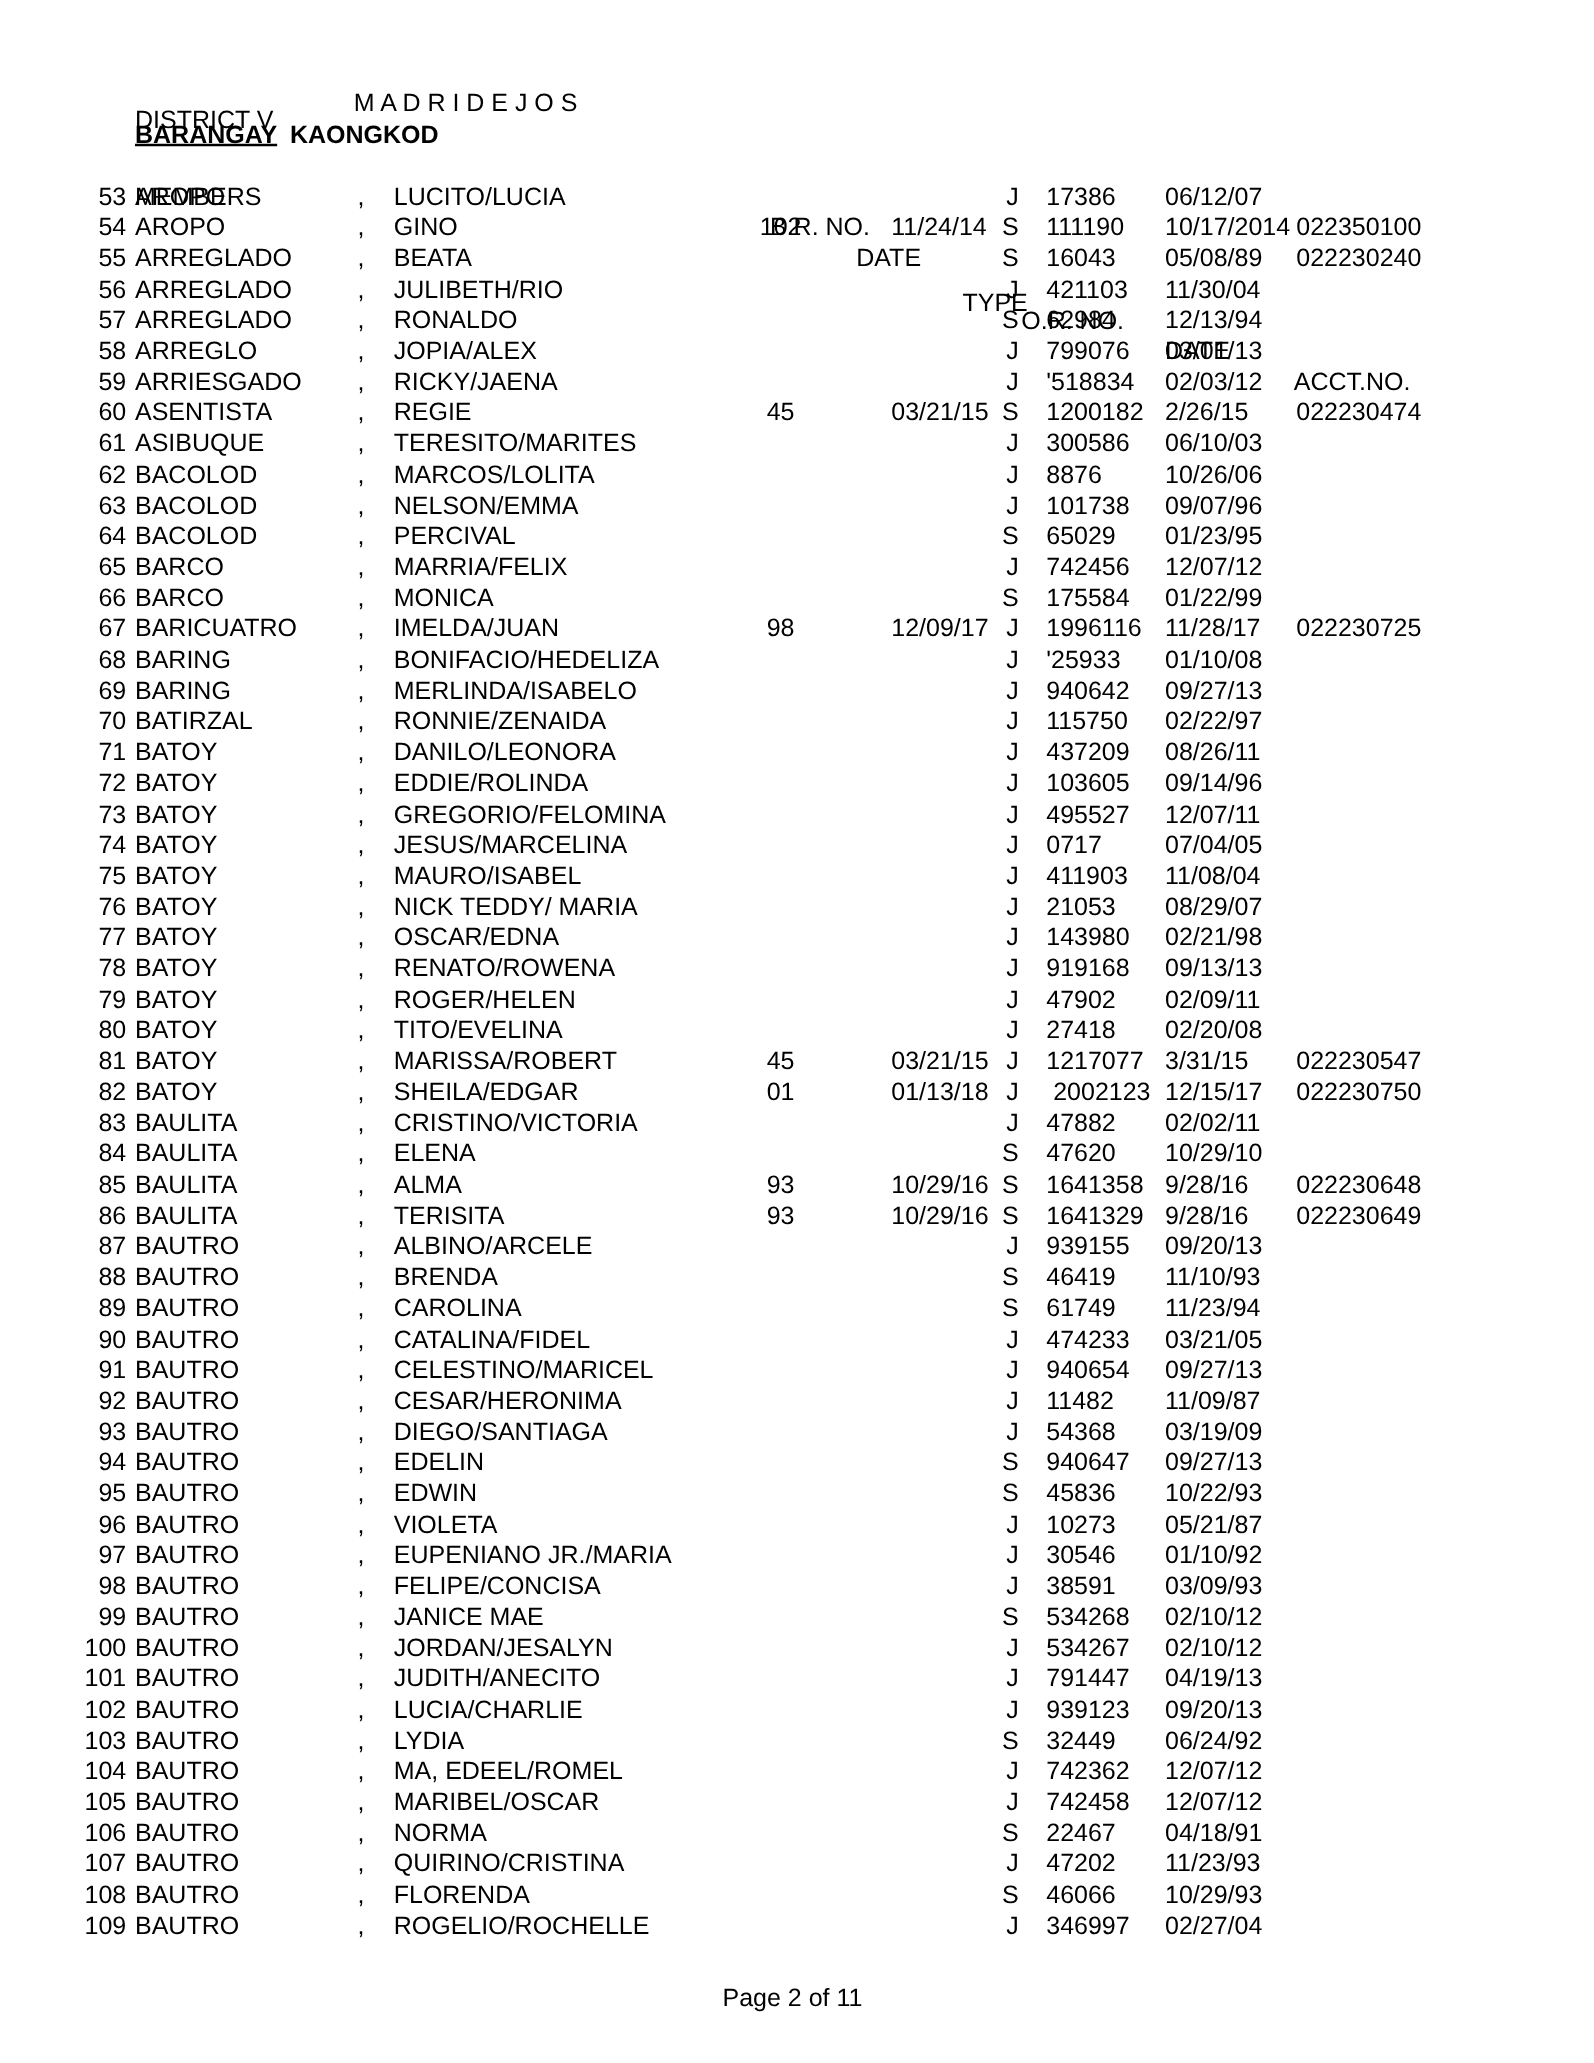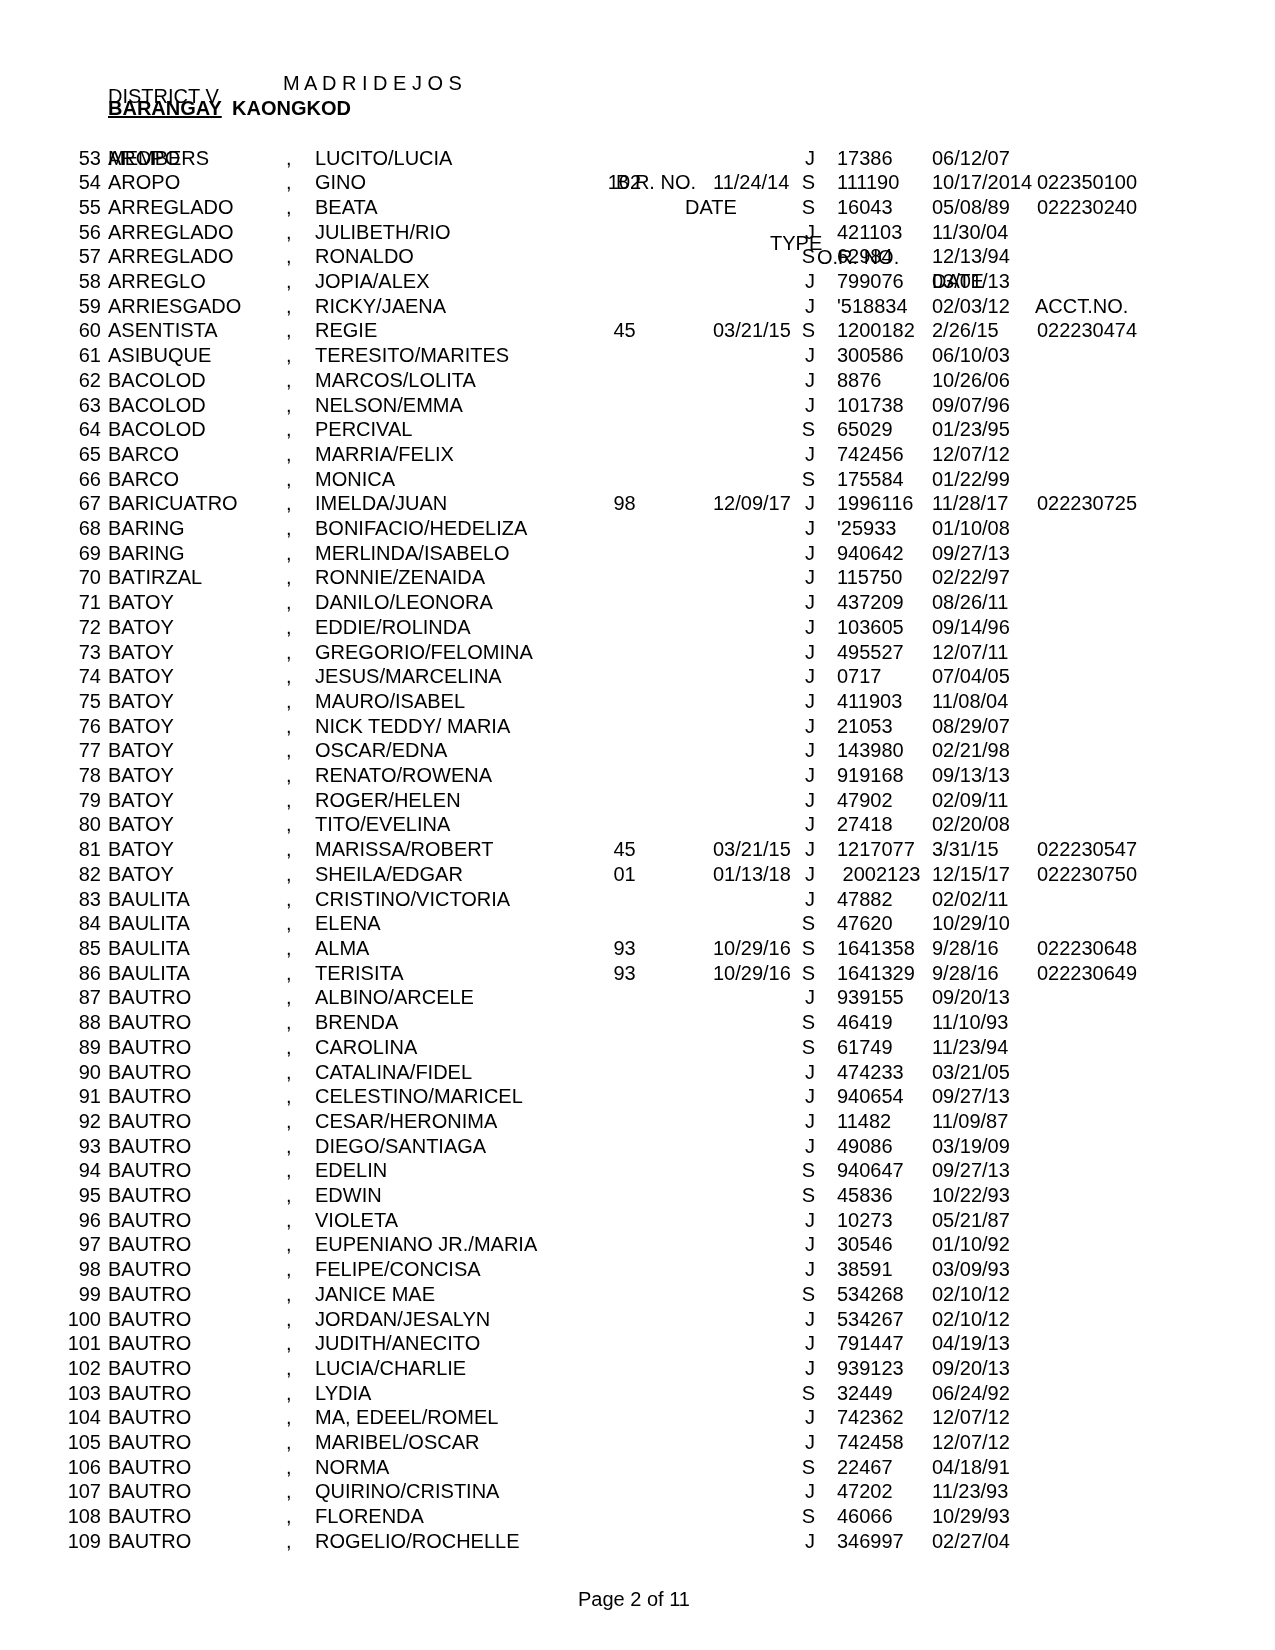--- a/index.html
+++ b/index.html
@@ -588,21 +588,21 @@
   </div>
 
   <div class="row">
     <span class="c c-num">93</span>
     <span class="c c-sur">BAUTRO</span>
     <span class="c c-com">,</span>
     <span class="c c-giv">DIEGO/SANTIAGA</span>
     <span class="c c-brn"></span>
     <span class="c c-bd"></span>
     <span class="c c-typ">J</span>
-    <span class="c c-orn">49086</span>
+    <span class="c c-orn">54368</span>
     <span class="c c-od">03/19/09</span>
     <span class="c c-acc"></span>
   </div>
 
   <div class="row">
     <span class="c c-num">94</span>
     <span class="c c-sur">BAUTRO</span>
     <span class="c c-com">,</span>
     <span class="c c-giv">EDELIN</span>
     <span class="c c-brn"></span>

